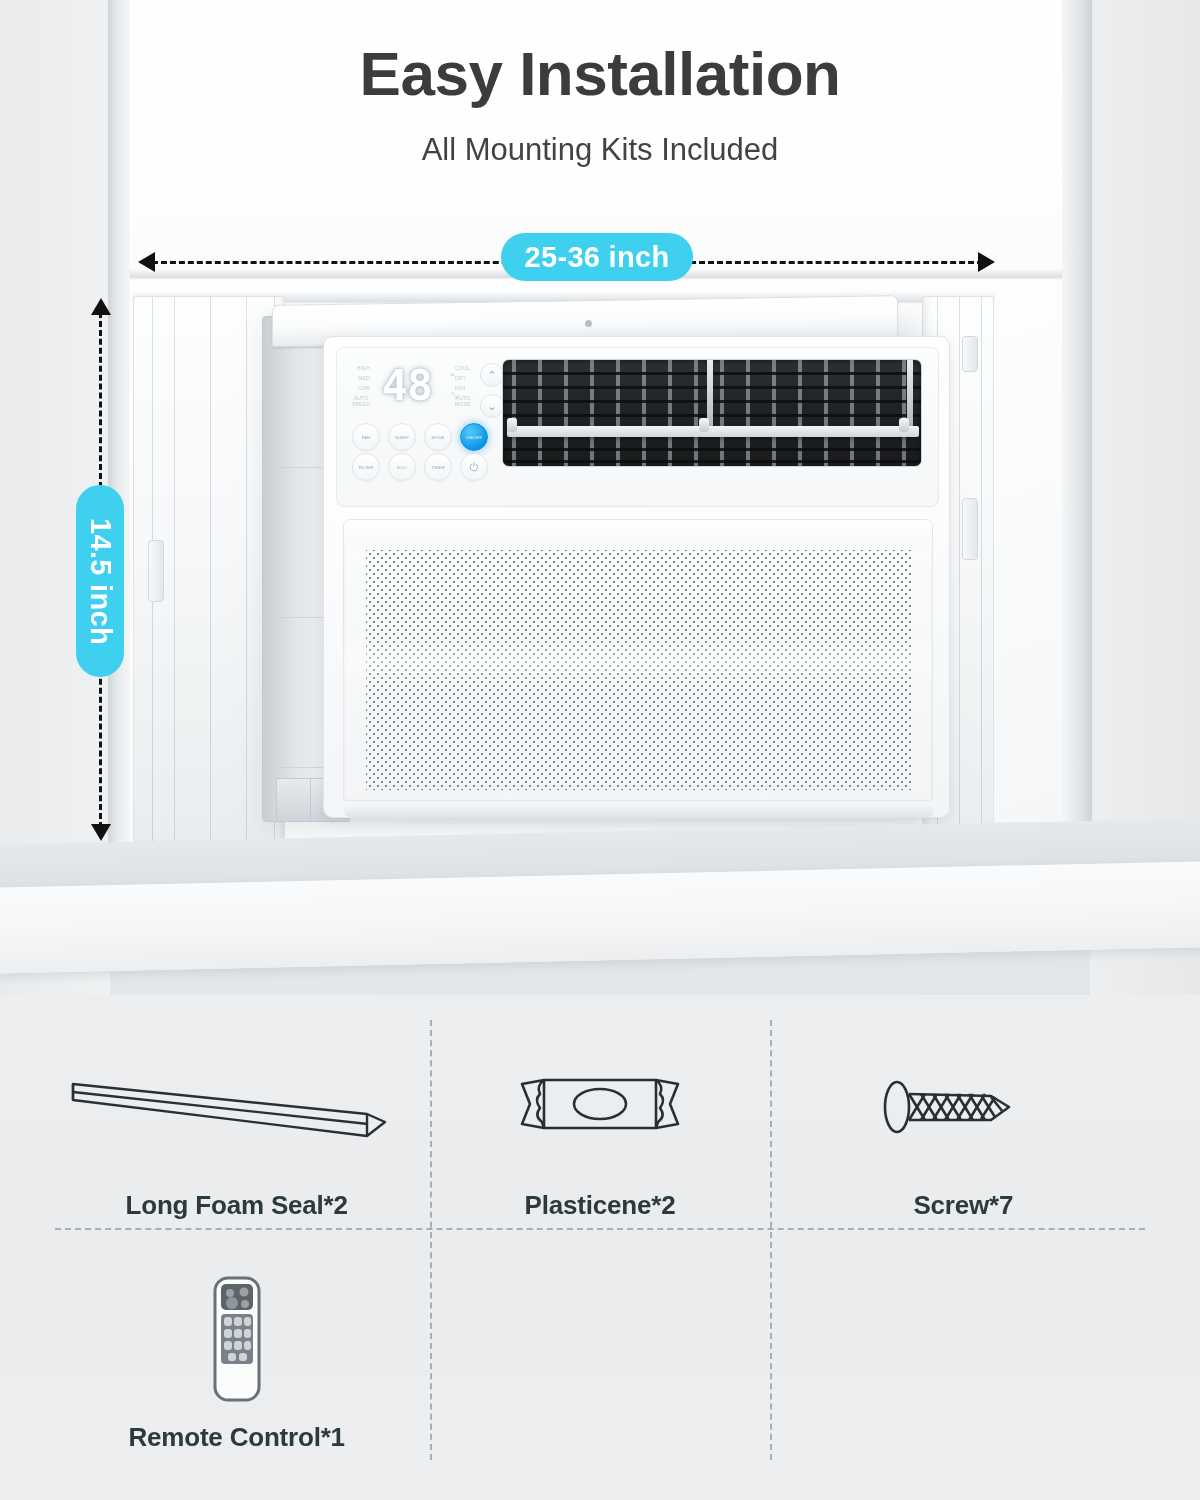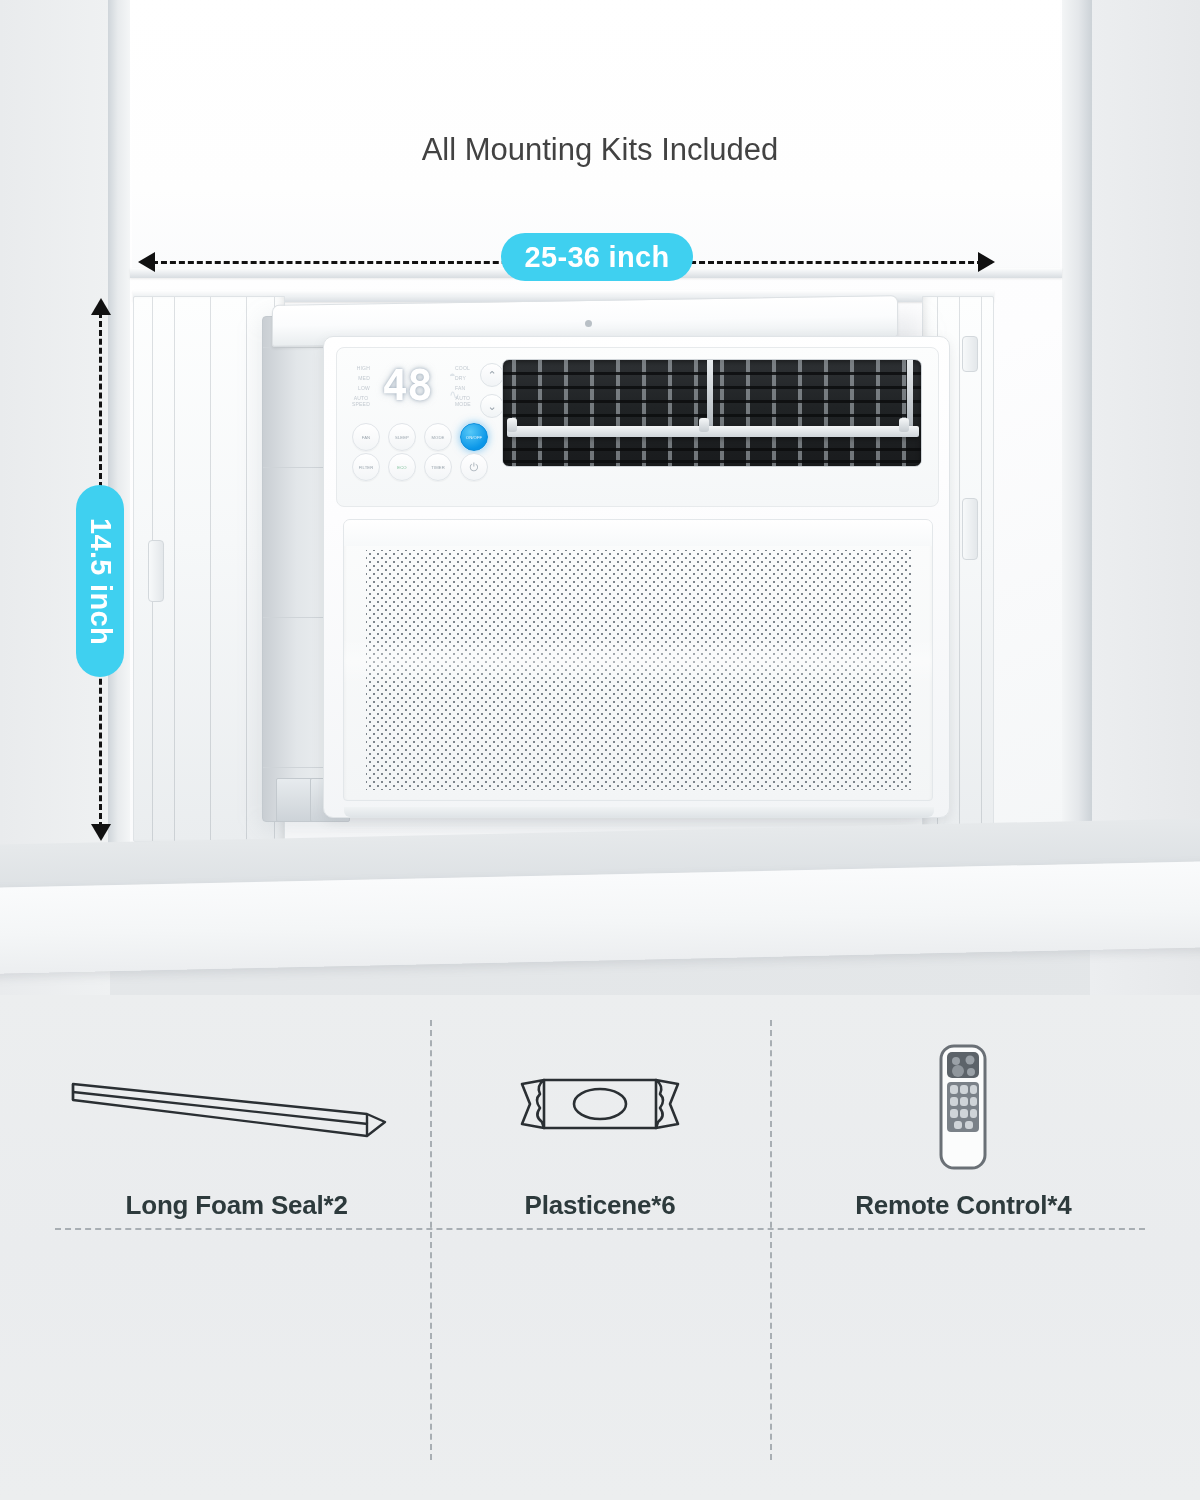--- a/index.html
+++ b/index.html
@@ -343,20 +343,21 @@
 
   <div class="wall-left"></div>
   <div class="wall-right"></div>
 
   <div class="window-outer"></div>
   <div class="glass-upper"></div>
   <div class="window-jamb-l"></div>
   <div class="window-jamb-r"></div>
   <div class="sash-bar"></div>
 
+  <div class="title">Easy Installation</div>
   <div class="subtitle">All Mounting Kits Included</div>
 
   <div class="dim-h-line"></div>
   <div class="arrow arrow-left"></div>
   <div class="arrow arrow-right"></div>
   <div class="badge badge-h">
     <span>25-36 inch</span>
   </div>
 
   <div class="dim-v-line"></div>
@@ -488,23 +489,38 @@
       <div class="kit-art">
         <svg width="180" height="90" viewBox="0 0 180 90">
           <g fill="none" stroke="#2a2f33" stroke-width="2.6" stroke-linejoin="round">
             <path d="M34 18 L146 18 L146 66 L34 66 Z"></path>
             <path d="M34 18 Q26 24 30 32 Q24 38 30 46 Q24 54 32 60 L34 66 L12 62 L20 42 L12 22 Z"></path>
             <path d="M146 18 Q154 24 150 32 Q156 38 150 46 Q156 54 148 60 L146 66 L168 62 L160 42 L168 22 Z"></path>
             <ellipse cx="90" cy="42" rx="26" ry="15"></ellipse>
           </g>
         </svg>
       </div>
-      <div class="kit-label">Plasticene*6</div>
-    </div>
-
+      <div class="kit-label">Plasticene*2</div>
+    </div>
+
+    <div class="kit-cell">
+      <div class="kit-art">
+        <svg width="180" height="90" viewBox="0 0 180 90">
+          <g fill="none" stroke="#2a2f33" stroke-width="2.6" stroke-linejoin="round">
+            <ellipse cx="24" cy="45" rx="12" ry="25"></ellipse>
+            <path d="M36 32 L118 34 L136 45 L118 58 L36 58"></path>
+            <path d="M36 32 L52 58 M48 32 L64 58 M60 32 L76 58 M72 32 L88 58
+                     M84 32 L100 58 M96 32 L112 58 M108 33 L122 55 M118 35 L130 50"></path>
+            <path d="M36 58 L52 32 M48 58 L64 32 M60 58 L76 32 M72 58 L88 32
+                     M84 58 L100 32 M96 58 L112 32 M108 57 L122 35"></path>
+          </g>
+        </svg>
+      </div>
+      <div class="kit-label">Screw*7</div>
+    </div>
 
     <div class="kit-cell">
       <div class="kit-art">
         <svg width="100" height="130" viewBox="0 0 100 130">
           <rect x="28" y="4" width="44" height="122" rx="13" fill="#fbfcfc" stroke="#6a7076" stroke-width="3"></rect>
           <rect x="34" y="10" width="32" height="26" rx="5" fill="#5c6369"></rect>
           <circle cx="43" cy="19" r="4" fill="#9aa1a7"></circle>
           <circle cx="57" cy="18" r="4.5" fill="#9aa1a7"></circle>
           <circle cx="45" cy="29" r="6" fill="#8f969c"></circle>
           <circle cx="58" cy="30" r="4" fill="#9aa1a7"></circle>
@@ -517,20 +533,20 @@
             <rect x="47" y="55" width="8" height="9" rx="3"></rect>
             <rect x="57" y="55" width="7" height="9" rx="3"></rect>
             <rect x="37" y="67" width="8" height="9" rx="3"></rect>
             <rect x="47" y="67" width="8" height="9" rx="3"></rect>
             <rect x="57" y="67" width="7" height="9" rx="3"></rect>
             <rect x="41" y="79" width="8" height="8" rx="3"></rect>
             <rect x="52" y="79" width="8" height="8" rx="3"></rect>
           </g>
         </svg>
       </div>
-      <div class="kit-label">Remote Control*4</div>
+      <div class="kit-label">Remote Control*1</div>
     </div>
   </div>
 </div>
 
 <div class="div-h"></div>
 <div class="div-v1"></div>
 <div class="div-v2"></div>
 
 </body></html>

